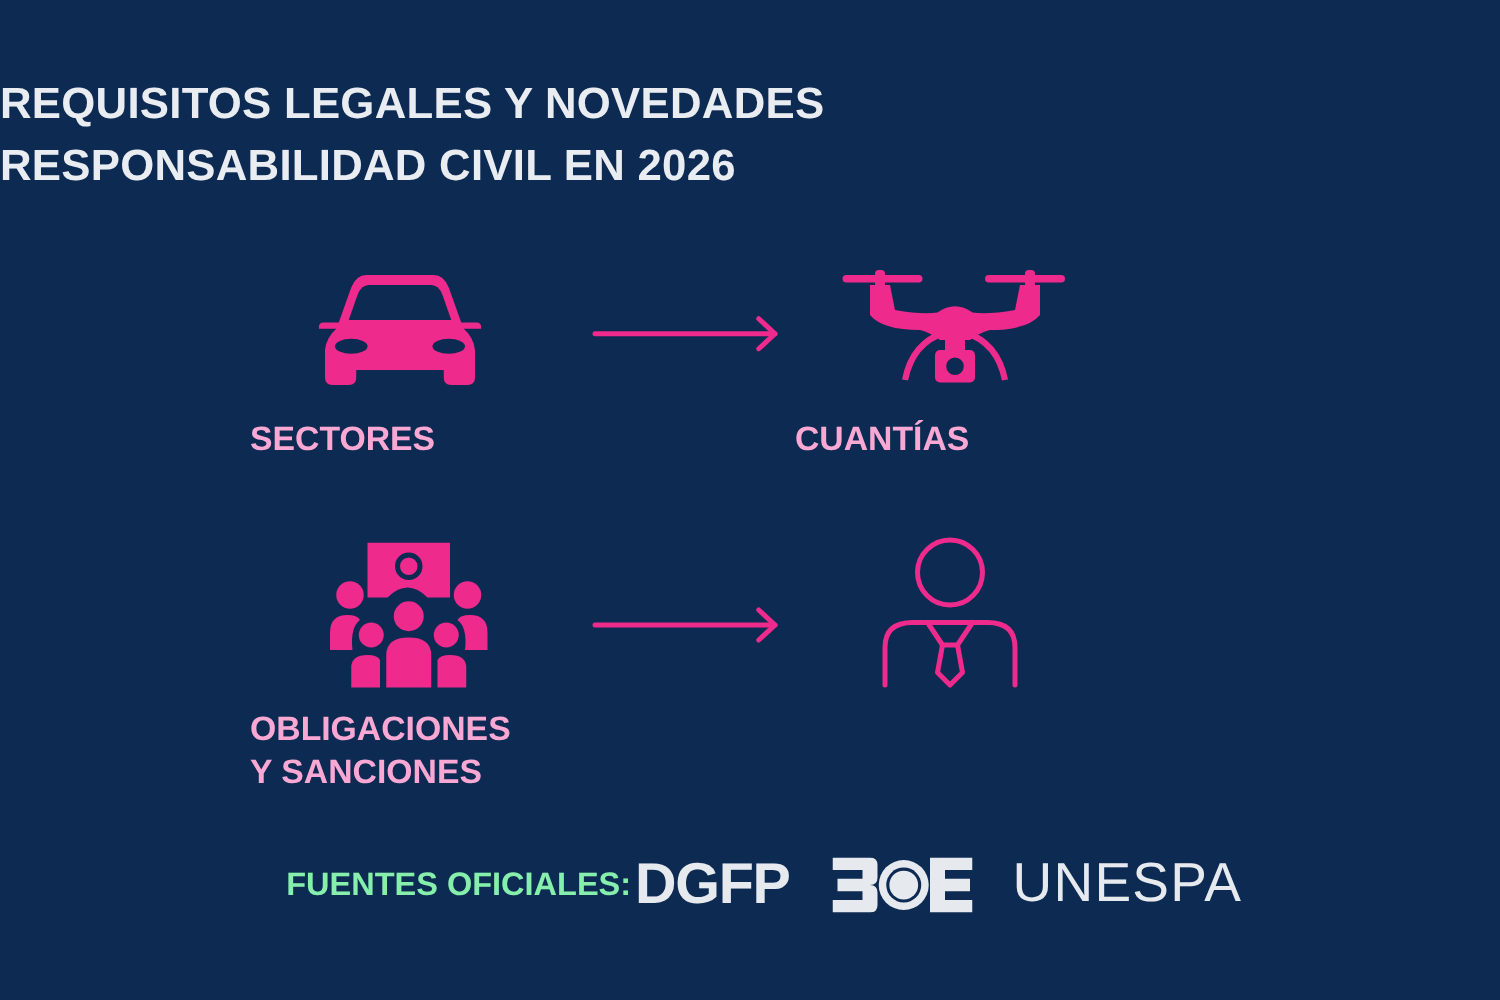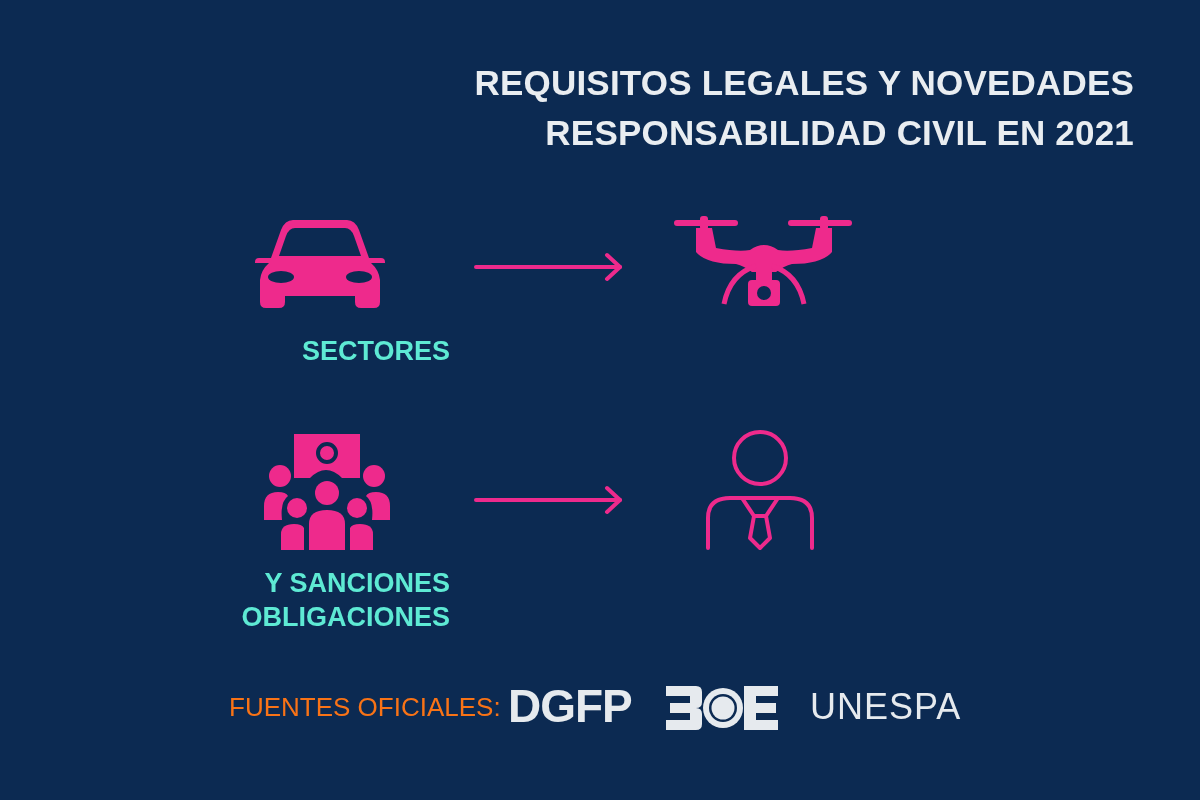--- a/index.html
+++ b/index.html
@@ -5,48 +5,48 @@
   html, body { margin:0; padding:0; }
   body {
     width:1200px; height:800px; overflow:hidden;
     background:#0c2a52;
     font-family:"Liberation Sans", "DejaVu Sans", sans-serif;
     color:#e9edf1;
     position:relative;
   }
   .title {
     position:absolute; left:0; top:58px; width:1134px;
-    text-align:right;
+    text-align:left;
     font-weight:bold; font-size:35px; line-height:50px;
     letter-spacing:0.2px;
     color:#e9edf1;
   }
   .title span { display:block; }
   .icon { position:absolute; }
   .label {
-    position:absolute; text-align:right;
+    position:absolute; text-align:left;
     font-weight:bold; font-size:27px; line-height:34px;
-    color:#5eead4;
+    color:#f9a8d4;
   }
   .label span { display:block; }
   .arrow { position:absolute; }
   .footer-label {
     position:absolute; left:229px; top:690px;
-    font-weight:normal; font-size:26px; line-height:34px; color:#f97316;
+    font-weight:bold; font-size:26px; line-height:34px; color:#86efac;
   }
   .logo { position:absolute; color:#e6eaee; font-weight:bold; }
   .logo-dgfp { left:508px; top:678px; font-size:46px; line-height:56px; letter-spacing:-1px; }
-  .logo-unespa { left:810px; top:680px; font-size:36px; line-height:54px; font-weight:normal; letter-spacing:1px; }
+  .logo-unespa { left:810px; top:680px; font-size:44px; line-height:54px; font-weight:normal; letter-spacing:1px; }
 </style>
 </head>
 <body>
 
 <div class="title">
   <span>REQUISITOS LEGALES Y NOVEDADES</span>
-  <span>RESPONSABILIDAD CIVIL EN 2021</span>
+  <span>RESPONSABILIDAD CIVIL EN 2026</span>
 </div>
 
 <svg class="icon" style="left:255px;top:216px" width="130" height="100" viewBox="0 0 130 100">
   <path fill="#ee2a8c" d="M38 4 Q30 4 26 14 L16 42 L4 42 Q0 42 0 46 L0 47 L14 47 Q6 54 5 64 L5 86 Q5 92 11 92 L24 92 Q30 92 30 86 L30 80 L100 80 L100 86 Q100 92 106 92 L119 92 Q125 92 125 86 L125 64 Q124 54 116 47 L130 47 L130 46 Q130 42 126 42 L114 42 L104 14 Q100 4 92 4 Z"></path>
   <path fill="#0c2a52" d="M40 12 L90 12 Q96 12 99 20 L106 40 L24 40 L31 20 Q34 12 40 12 Z"></path>
   <ellipse cx="26" cy="61" rx="13" ry="6" fill="#0c2a52"></ellipse>
   <ellipse cx="104" cy="61" rx="13" ry="6" fill="#0c2a52"></ellipse>
 </svg>
 <div class="label" style="left:200px;top:334px;width:250px">
   <span>SECTORES</span>
@@ -65,41 +65,42 @@
     <rect x="148" y="2" width="8" height="14" rx="3"></rect>
     <path d="M24 14 L40 14 L44 34 Q66 38 78 36 Q92 26 106 36 Q118 38 140 34 L144 14 L160 14 L160 38 Q150 50 120 50 Q112 52 104 58 L80 58 Q72 52 64 50 Q34 50 24 38 Z"></path>
     <path d="M84 52 Q58 60 52 90" stroke="#ee2a8c" stroke-width="5" fill="none"></path>
     <path d="M100 52 Q126 60 132 90" stroke="#ee2a8c" stroke-width="5" fill="none"></path>
     <rect x="84" y="56" width="16" height="10"></rect>
     <rect x="76" y="66" width="32" height="26" rx="4"></rect>
   </g>
   <circle cx="92" cy="79" r="7" fill="#0c2a52"></circle>
 </svg>
 <div class="label" style="left:636px;top:334px;width:250px">
+  <span>CUANTÍAS</span>
 </div>
 
 <svg class="icon" style="left:262px;top:434px" width="130" height="118" viewBox="0 0 130 118">
   <g fill="#ee2a8c">
     <path d="M32 0 L98 0 L98 44 L80 44 Q72 36 64 36 Q56 36 48 44 L32 44 Z"></path>
     <circle cx="18" cy="42" r="11"></circle>
     <path d="M2 72 Q2 58 16 58 Q24 58 26 62 Q18 68 20 86 L2 86 Z"></path>
     <circle cx="112" cy="42" r="11"></circle>
     <path d="M128 72 Q128 58 114 58 Q106 58 104 62 Q112 68 110 86 L128 86 Z"></path>
     <circle cx="65" cy="59" r="12"></circle>
     <path d="M47 116 L47 90 Q47 76 65 76 Q83 76 83 90 L83 116 Z"></path>
     <circle cx="35" cy="74" r="10"></circle>
     <path d="M19 116 L19 100 Q19 90 32 90 Q40 90 42 94 L42 116 Z"></path>
     <circle cx="95" cy="74" r="10"></circle>
     <path d="M111 116 L111 100 Q111 90 98 90 Q90 90 88 94 L88 116 Z"></path>
   </g>
   <circle cx="65" cy="19" r="9" fill="none" stroke="#0c2a52" stroke-width="4"></circle>
 </svg>
 <div class="label" style="left:200px;top:566px;width:250px">
+  <span>OBLIGACIONES</span>
   <span>Y SANCIONES</span>
-  <span>OBLIGACIONES</span>
 </div>
 
 <svg class="arrow" style="left:470px;top:485px" width="160" height="30" viewBox="0 0 160 30">
   <line x1="6" y1="15" x2="150" y2="15" stroke="#ee2a8c" stroke-width="4" stroke-linecap="round"></line>
   <polyline points="137,3 150,15 137,27" fill="none" stroke="#ee2a8c" stroke-width="4" stroke-linecap="round" stroke-linejoin="round"></polyline>
 </svg>
 
 <svg class="icon" style="left:700px;top:428px" width="120" height="124" viewBox="0 0 120 124">
   <g fill="none" stroke="#ee2a8c" stroke-width="4" stroke-linejoin="round" stroke-linecap="round">
     <circle cx="60" cy="30" r="26"></circle>

